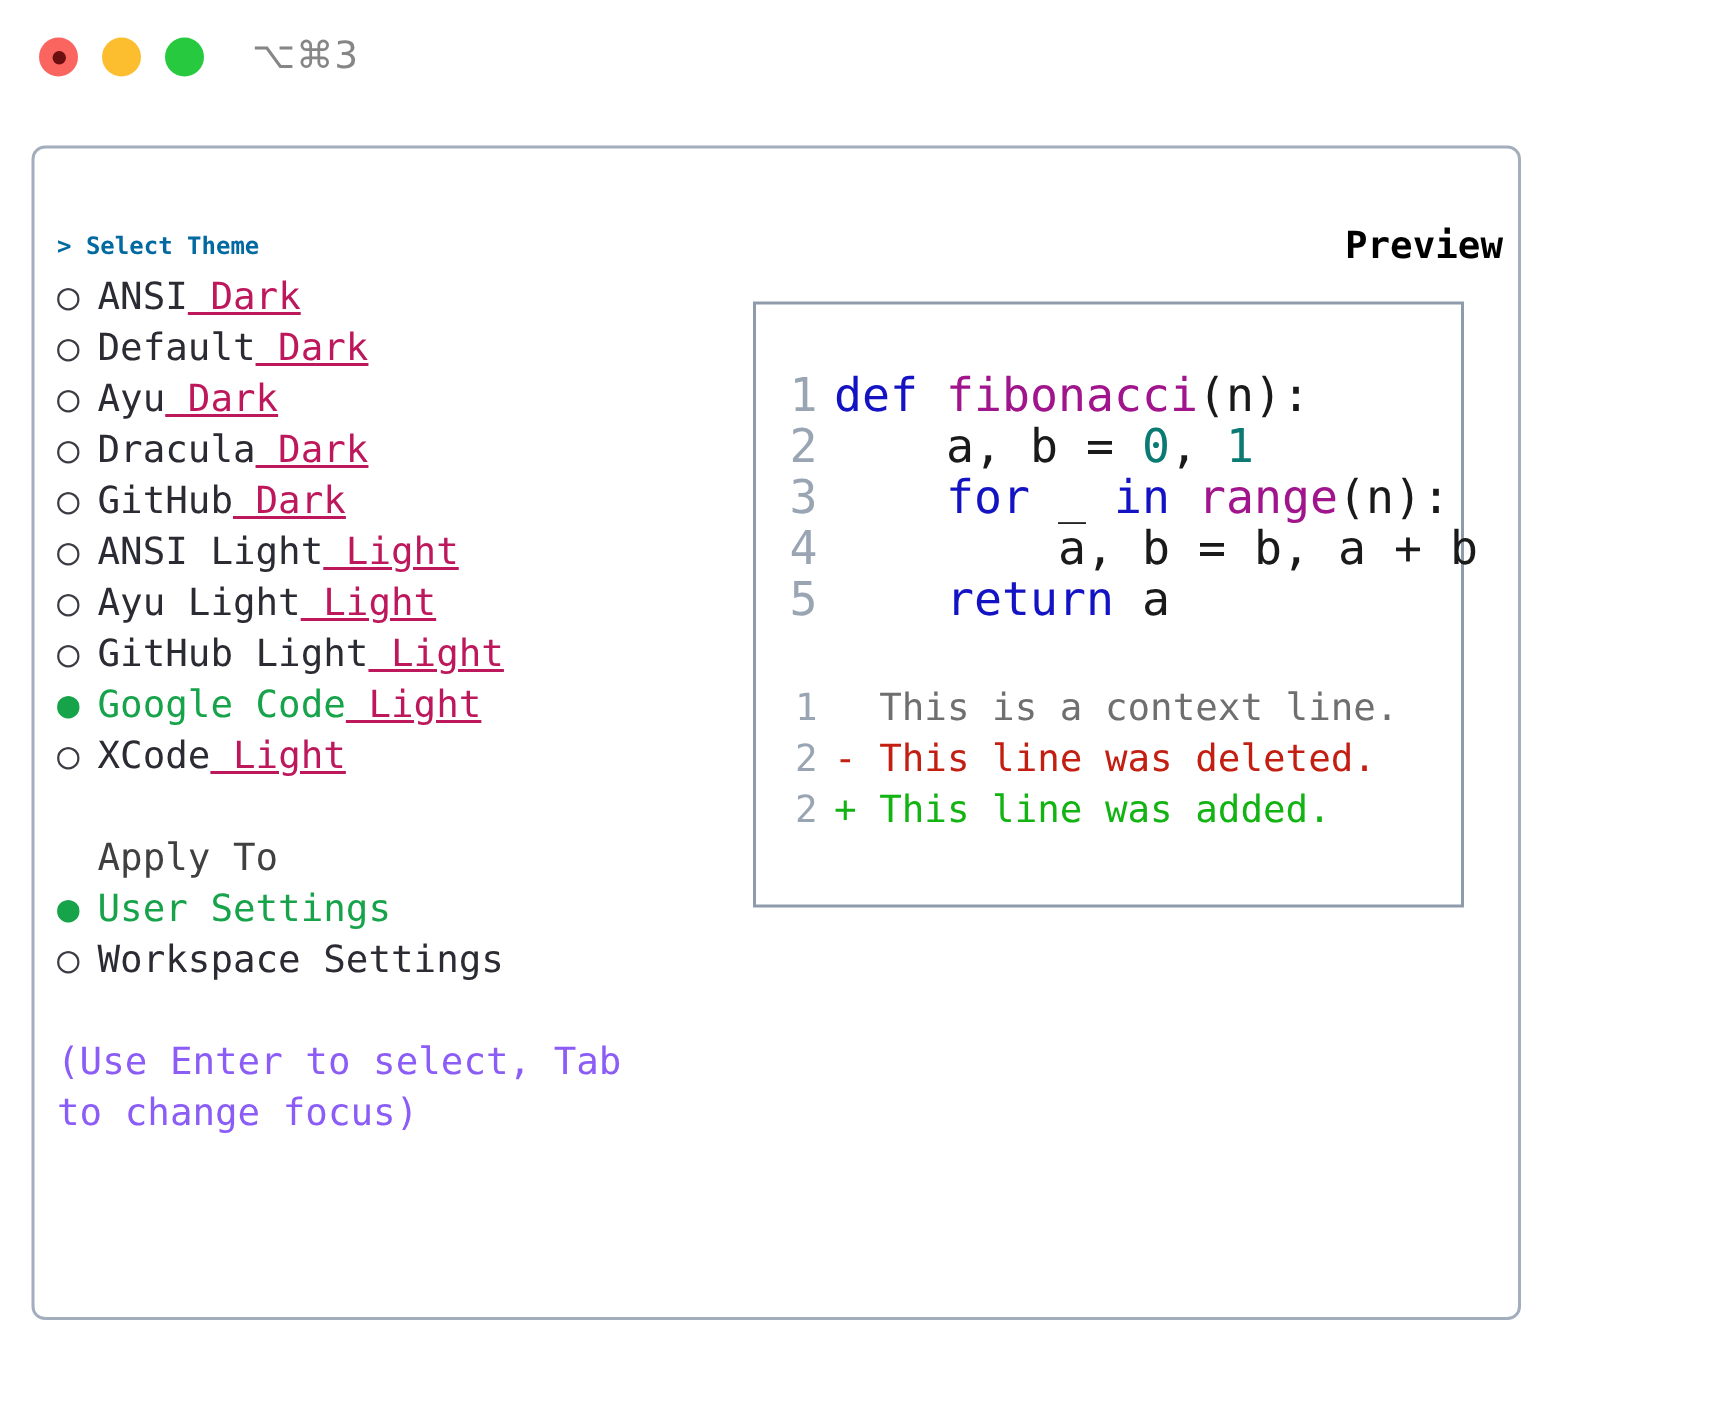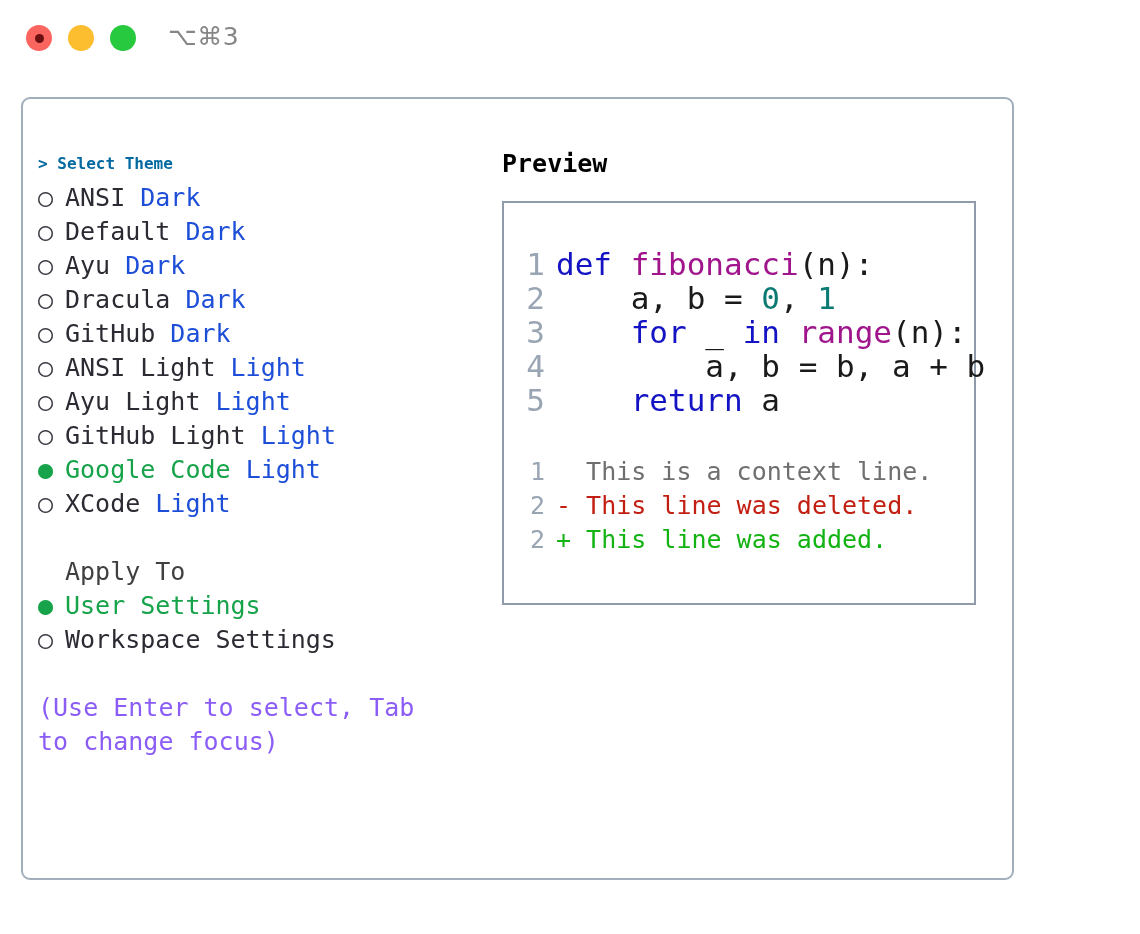--- a/index.html
+++ b/index.html
@@ -95,21 +95,21 @@
     display: block;
   }
   .marker {
     display: inline-block;
     width: 27px;
     color: #3b3b44;
   }
   .marker.sel { color: #16a34a; }
   .name { color: #2b2b33; }
   .name.sel { color: #16a34a; }
-  .tag   { color: #1d4ed8; }
+  .tag   { color: #be185d; text-decoration: underline; }
 
   .spacer { height: 34px; }
 
   .apply-head {
     font-size: 25px;
     color: #404040;
     line-height: 34px;
     white-space: pre;
     padding-left: 27px;
   }
@@ -127,20 +127,21 @@
     position: absolute;
     left: 479px;
     top: 48px;
     width: 500px;
   }
   .preview-title {
     font-size: 25px;
     font-weight: bold;
     color: #000000;
     line-height: 34px;
+    text-align: right;
   }
   .preview-box {
     margin-top: 20px;
     width: 474px;
     height: 404px;
     border: 2px solid #8f9bab;
     box-sizing: border-box;
     background: #ffffff;
     position: relative;
   }

